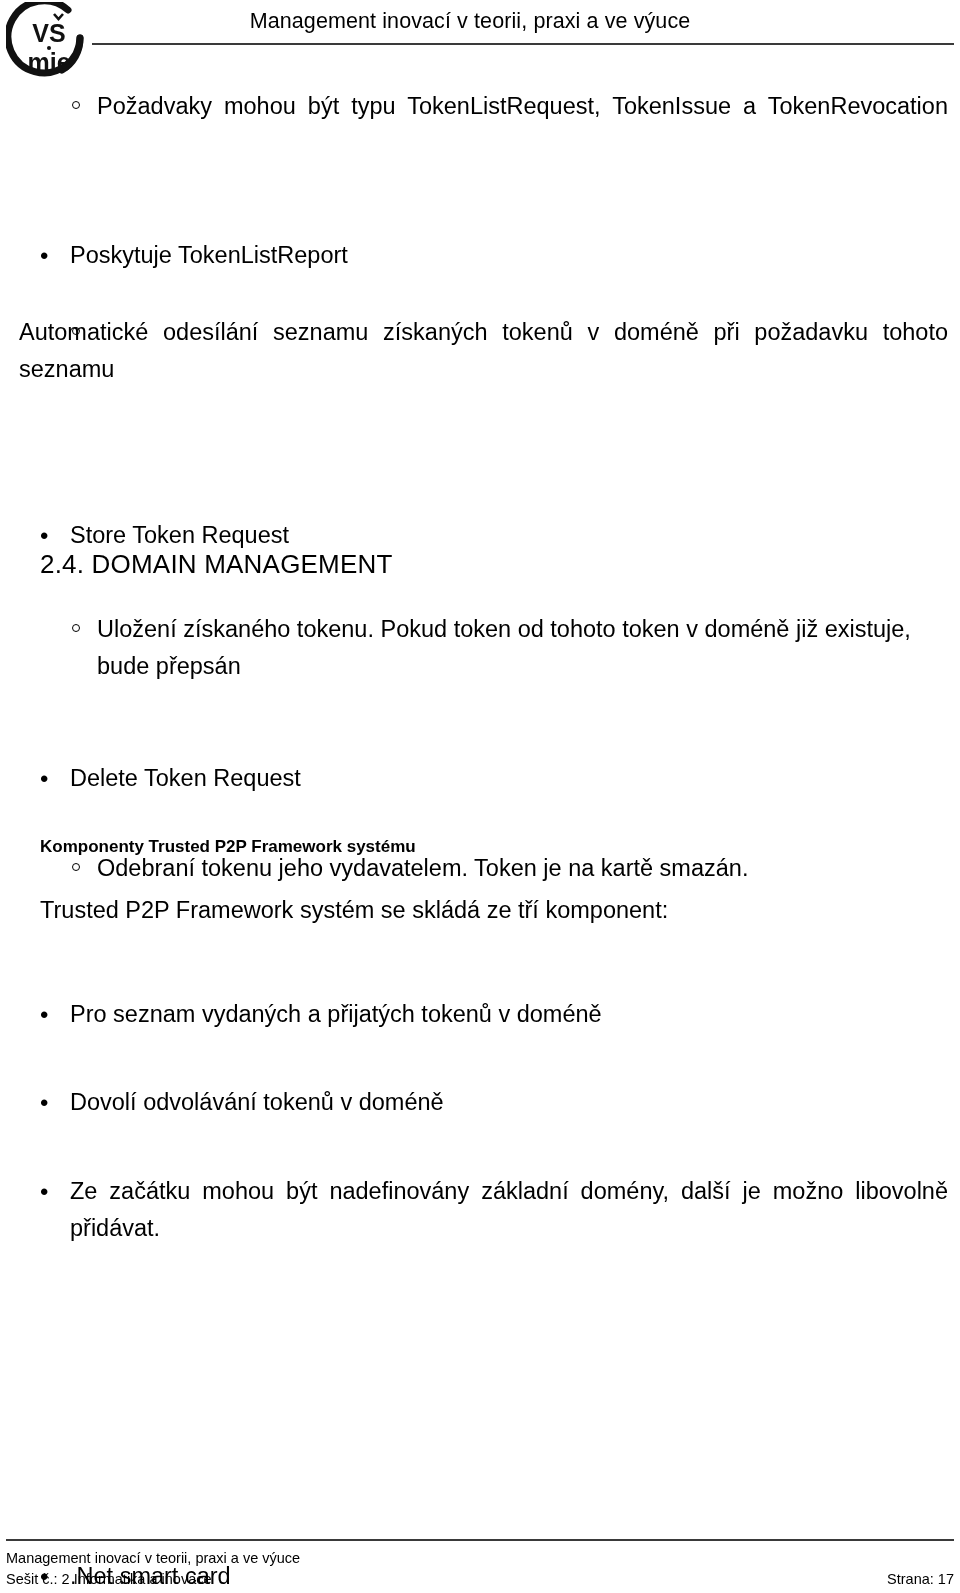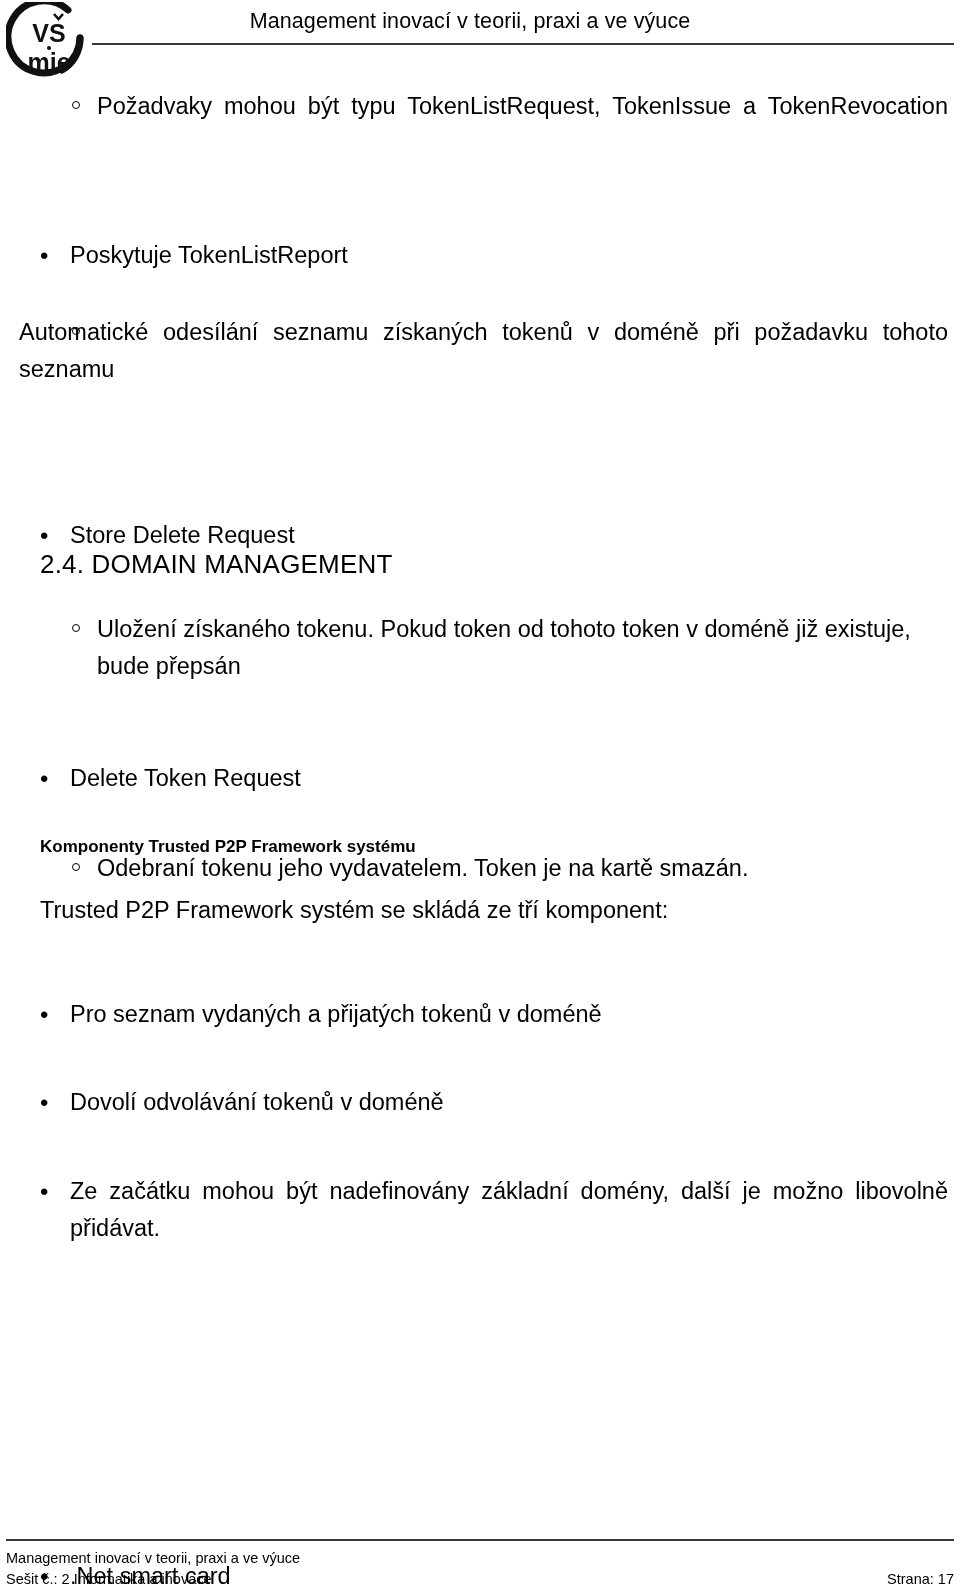--- a/index.html
+++ b/index.html
@@ -194,21 +194,21 @@
       <span class="txt">Poskytuje TokenListReport</span>
     </div>
 
     <div class="blk li lvl2 just" style="left:0; top:203px; width:948px;padding-left:19px;">
       <span class="marker"></span>
       <span class="txt">Automatické odesílání seznamu získaných tokenů v doméně při požadavku tohoto seznamu</span>
     </div>
 
     <div class="blk li lvl1" style="left:0; top:295px; width:948px;">
       <span class="marker">•</span>
-      <span class="txt">Store Delete Request</span>
+      <span class="txt">Store Token Request</span>
     </div>
 
     <div class="blk li lvl2" style="left:0; top:352px; width:948px;">
       <span class="marker"></span>
       <span class="txt">Uložení získaného tokenu. Pokud token od tohoto token v doméně již existuje, bude přepsán</span>
     </div>
 
     <div class="blk li lvl1" style="left:0; top:427px; width:948px;">
       <span class="marker">•</span>
       <span class="txt">Delete Token Request</span>

